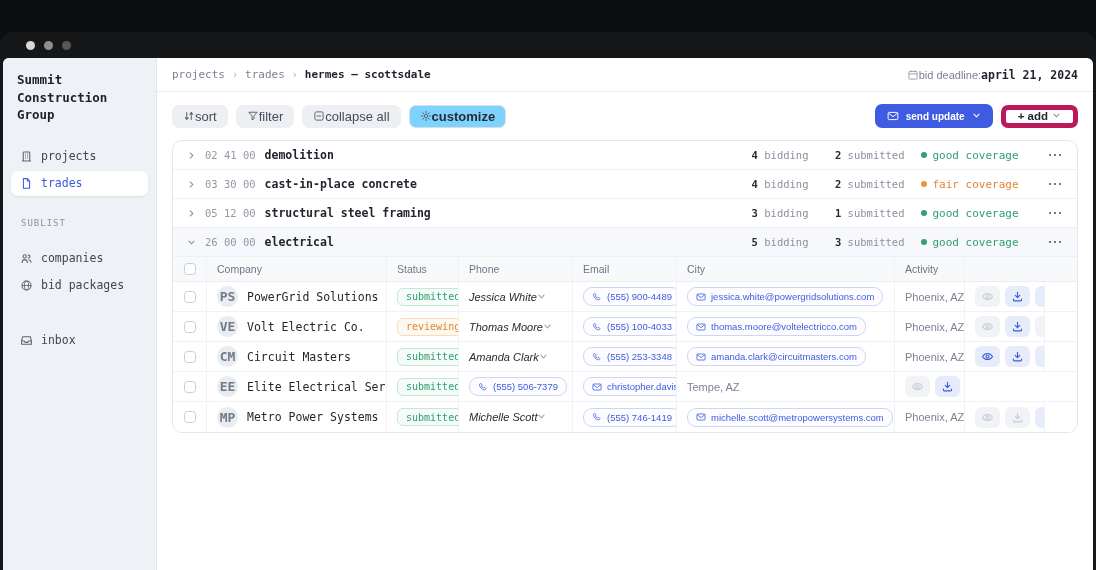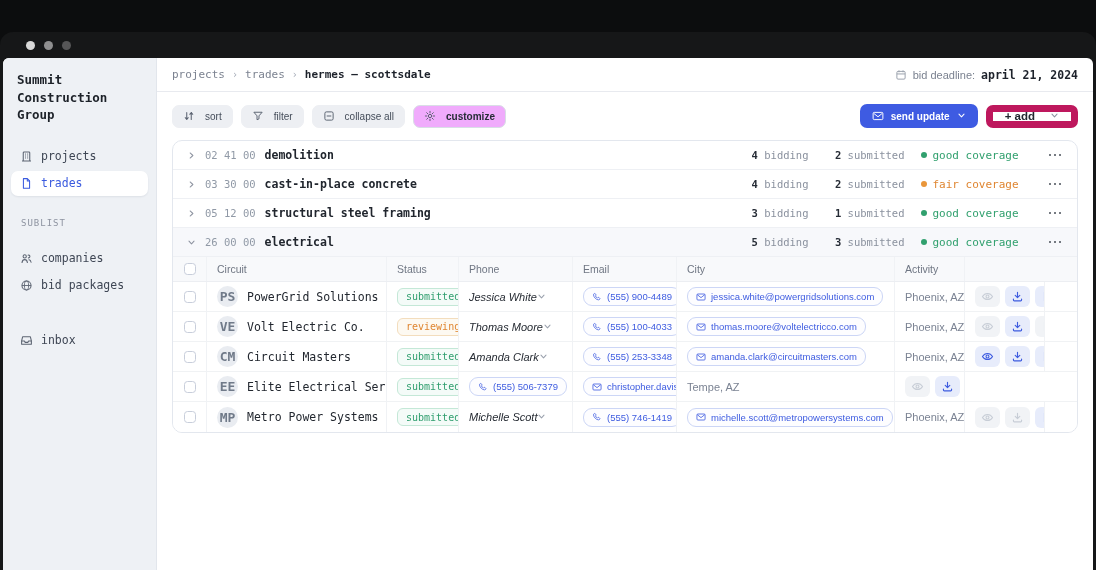--- a/index.html
+++ b/index.html
@@ -24,33 +24,33 @@
   .nav-item.active svg { color:#3b5bdf; }
   .sublist-label { font-family:"DejaVu Sans Mono", monospace; font-size:9px; letter-spacing:1px; color:#8d93a0; margin:20px 0 4px 18px; }
   .nav-gap { height:14px; }
 
   
   .main { flex:1; display:flex; flex-direction:column; overflow:hidden; }
   .page-header { display:flex; align-items:center; justify-content:space-between; padding:0 15px; height:34px; border-bottom:1px solid #e8eaef; }
   .breadcrumb { font-family:"DejaVu Sans Mono", monospace; font-size:11px; color:#7b8290; display:flex; align-items:center; gap:7px; }
   .breadcrumb .current { color:#1d222b; font-weight:bold; }
   .crumb-sep { color:#a6acb8; font-size:10px; }
-  .deadline { display:flex; align-items:center; gap:6px; font-size:11px; color:#7b8290; }
+  .deadline { display:flex; align-items:center; gap:0; font-size:11px; color:#7b8290; }
   .deadline svg { width:12px; height:12px; color:#9aa1ad; }
   .deadline .val { font-family:"DejaVu Sans Mono", monospace; font-size:11.5px; font-weight:bold; color:#1d222b; }
 
   .toolbar { display:flex; align-items:center; padding:12px 15px 0 15px; gap:8px; }
-  .tbtn { display:flex; align-items:center; gap:10px; height:23px; padding:0 10px; border-radius:7px; background:#edeff3; border:1px solid #edeff3; font-size:10px; color:#454d5a; cursor:pointer; }
+  .tbtn { display:flex; align-items:center; gap:0; height:23px; padding:0 10px; border-radius:7px; background:#edeff3; border:1px solid #edeff3; font-size:13px; color:#454d5a; cursor:pointer; }
   .tbtn svg { width:12px; height:12px; color:#5c6472; }
-  .tbtn.outline { background:#f0abfc; border:1px solid #d9dee6; color:#262c36; font-weight:bold; }
+  .tbtn.outline { background:#7dd3fc; border:1px solid #d9dee6; color:#262c36; font-weight:bold; }
   .toolbar-spacer { flex:1; }
   .btn-primary { display:flex; align-items:center; gap:7px; height:24px; padding:0 12px; border-radius:7px; background:#3e5be2; color:#ffffff; font-size:10px; font-weight:bold; cursor:pointer; }
   .btn-primary svg { width:12px; height:12px; color:#ffffff; }
   .btn-primary .chev { color:#b9c4f3; }
-  .btn-add { display:flex; align-items:center; gap:15px; height:23px; padding:0 12px; border-radius:7px; background:#ffffff; border:7px solid #be185d; font-size:11.5px; font-weight:bold; color:#22272f; cursor:pointer; }
+  .btn-add { display:flex; align-items:center; gap:4px; height:23px; padding:0 12px; border-radius:7px; background:#ffffff; border:5px solid #be185d; font-size:11.5px; font-weight:bold; color:#22272f; cursor:pointer; }
   .btn-add .chev { color:#8d93a0; }
   .chev svg { width:9px; height:9px; }
 
   
   .card { margin:12px 15px 0 15px; border:1px solid #e3e7ee; border-radius:10px; overflow:hidden; background:#fff; }
   .group-row { display:flex; align-items:center; height:29px; padding:0 14px; border-bottom:1px solid #eef0f4; cursor:pointer; }
   .group-row.expanded { background:#f7f8fb; }
   .group-row .chevron { width:9px; height:9px; color:#8d93a0; margin-right:9px; flex-shrink:0; }
   .trade-code { font-family:"DejaVu Sans Mono", monospace; font-size:10.5px; color:#9099a6; margin-right:9px; }
   .trade-name { font-family:"DejaVu Sans Mono", monospace; font-size:11.5px; font-weight:bold; color:#21262e; }
@@ -359,21 +359,21 @@
               <i></i>
               <i></i>
               <i></i>
             </span>
         </div>
 
         <div class="grid-row thead">
           <div class="cell-check">
               <span class="checkbox"></span>
             </div>
-          <div>Circuit</div>
+          <div>Company</div>
           <div>Status</div>
           <div>Phone</div>
           <div>Email</div>
           <div>City</div>
           <div>Activity</div>
           <div></div>
         </div>
 
         <div class="grid-row trow">
           <div class="cell-check">

